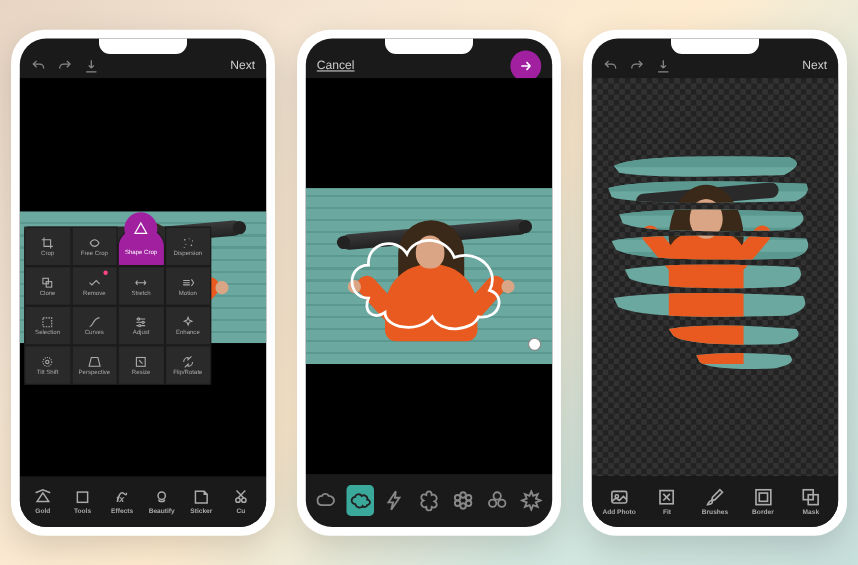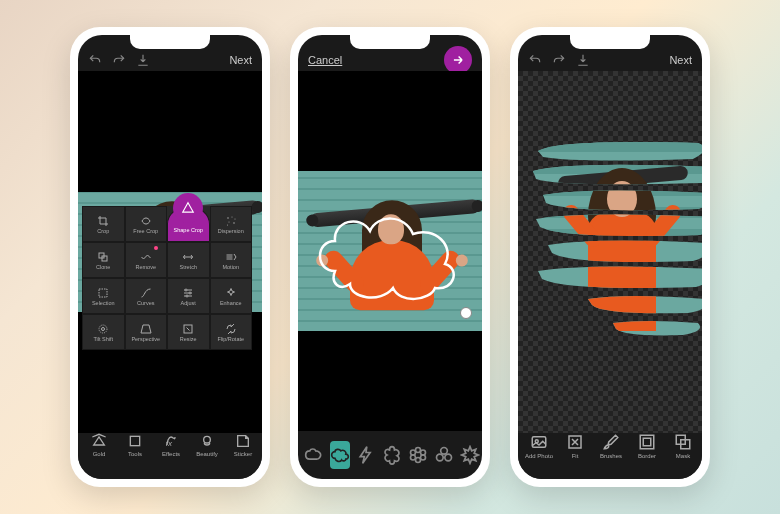--- a/index.html
+++ b/index.html
@@ -7,21 +7,21 @@
     width: 780px;
     height: 514px;
     background: linear-gradient(135deg, #e8d5c4 0%, #f5e6d3 25%, #ffecd0 50%, #d4e8e0 75%, #c8e0dc 100%);
     display: flex;
     justify-content: center;
     align-items: center;
     gap: 20px;
     font-family: -apple-system, sans-serif;
   }
   .phone {
-    width: 200px;
+    width: 240px;
     height: 460px;
     background: #fff;
     border-radius: 30px;
     padding: 8px;
     box-shadow: 0 10px 30px rgba(0,0,0,0.15);
     position: relative;
   }
   .notch {
     position: absolute;
     top: 8px; left: 50%;
@@ -161,24 +161,25 @@
     position:absolute; top:-14px; left:50%; transform:translateX(-50%);
     width:30px; height:30px; border-radius:50%; background:#a020a0;
     display:flex; align-items:center; justify-content:center;
   }
   .dot { position:absolute; width:4px;height:4px;border-radius:50%;background:#ff4488; top:3px; right:8px; }
 
   .bottombar {
     height: 46px;
     background: #1a1a1a;
     display: flex;
-    align-items: flex-start;
+    align-items: center;
     gap: 2px;
     padding: 0 4px;
     overflow:hidden;
+    font-weight:bold;
   }
   .btab {
     flex: 0 0 34px;
     display: flex; flex-direction: column;
     align-items: center; justify-content: center;
     gap: 2px; cursor: pointer;
   }
   .btab .lbl { font-size: 6px; color: #aaa; }
   .btab svg { color:#aaa; }
 

